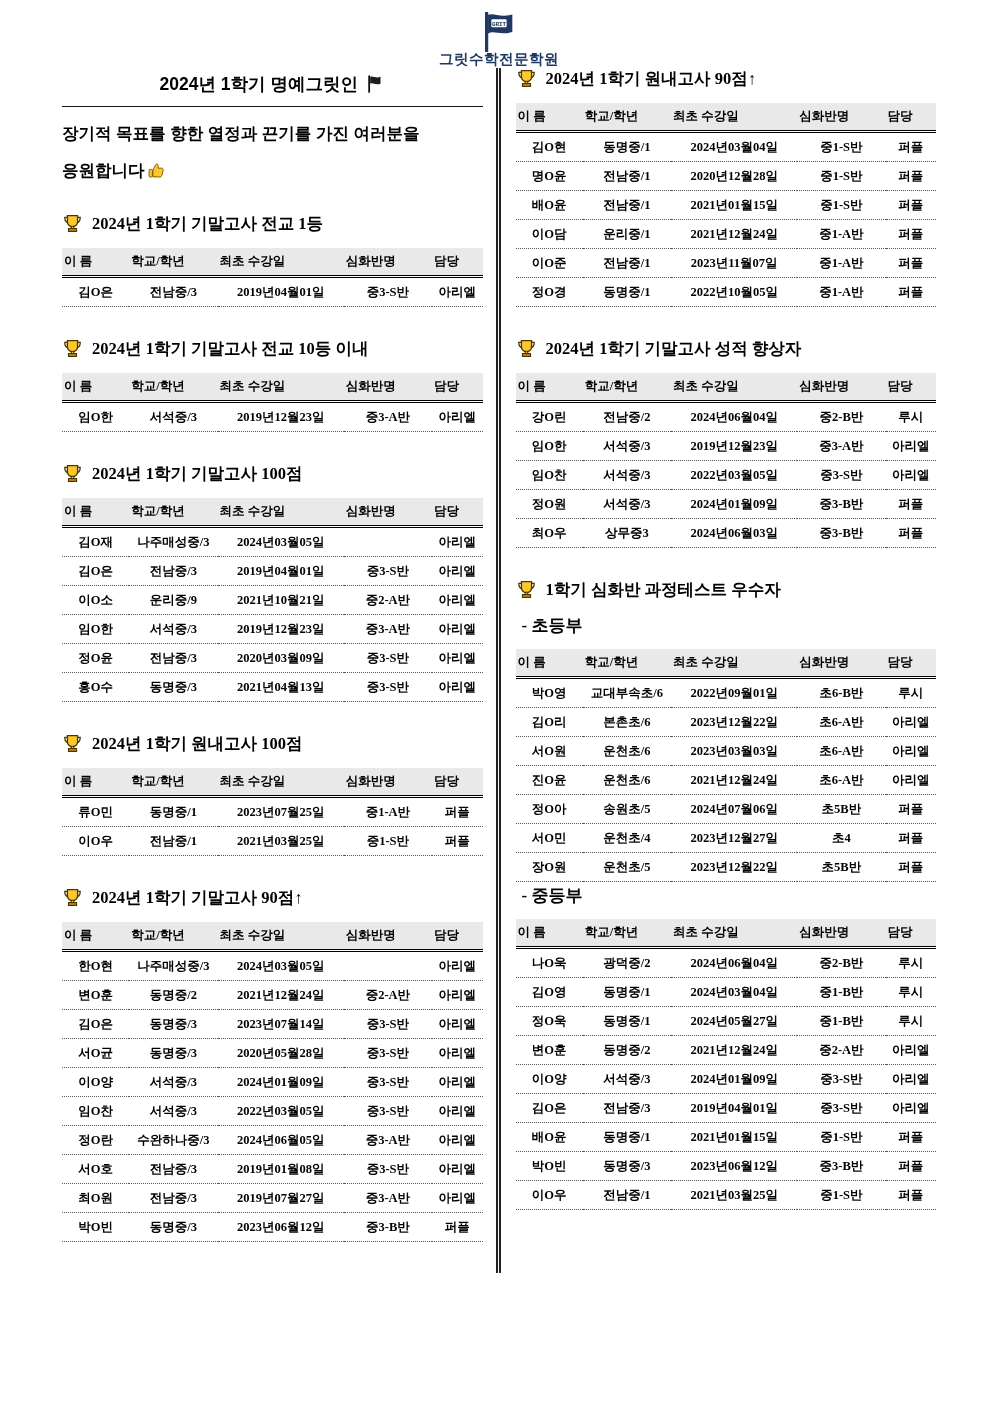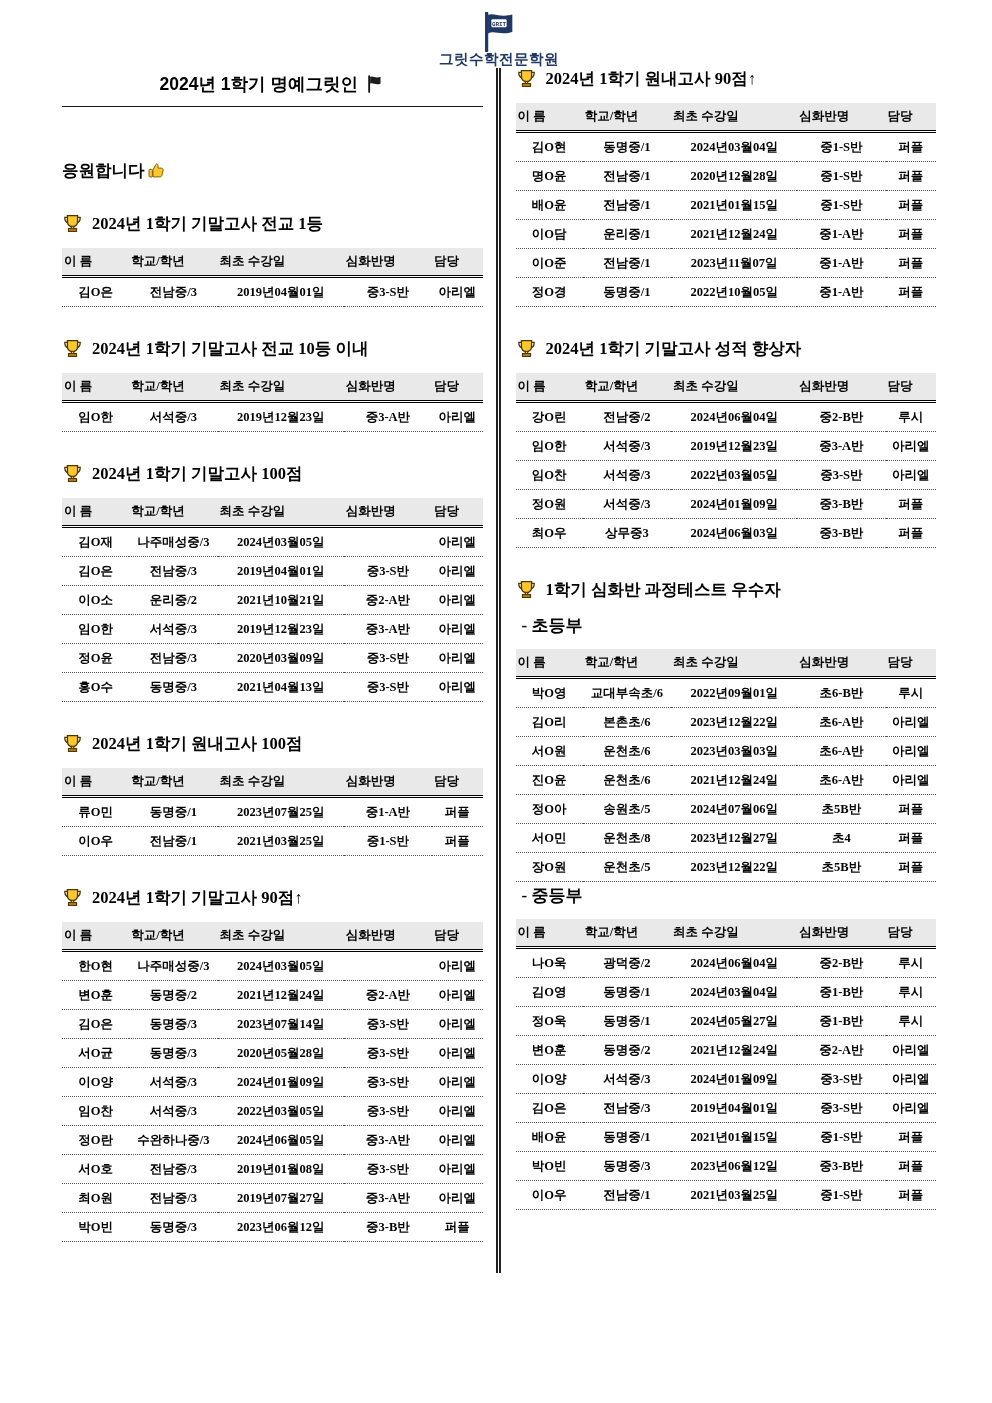--- a/index.html
+++ b/index.html
@@ -53,21 +53,21 @@
 
     <div class="col left" id="col-left">
       <div class="doc-title">
         <span>2024년 1학기 명예그릿인</span>
         <svg width="20" height="20" viewBox="0 0 24 24" aria-hidden="true">
           <path d="M5 2.5v19" stroke="#111" stroke-width="2.2" stroke-linecap="round"></path>
           <path d="M6.2 3.5 C9.5 1.8, 12.5 5.6, 18.6 3.4 L18.6 11.6 C12.5 13.8, 9.5 10, 6.2 11.7 Z" fill="#1c1c1c"></path>
         </svg>
       </div>
       <p class="intro">
-        <br>
+        <span>장기적 목표를 향한 열정과 끈기를 가진 여러분을</span><br>
         <span>응원합니다</span><svg width="19" height="19" viewBox="0 0 24 24" aria-hidden="true">
           <rect x="2.6" y="10.6" width="4.2" height="9.6" rx="1.2" fill="#ffc72c" stroke="#7a5b00" stroke-width="1.2"></rect>
           <path d="M7.5 11.4 L11 4.6 c.8-1.6 3-.9 3 .9 V9 h4.4 c1.4 0 2.4 1.3 2 2.6 l-1.6 6.6 c-.3 1.1-1.2 1.9-2.3 1.9 H7.5 Z" fill="#ffc72c" stroke="#7a5b00" stroke-width="1.2"></path>
         </svg>
       </p>
 
     <section class="sec">
           <h2 class="sec-title">
             <svg width="21" height="21" viewBox="0 0 24 24" aria-hidden="true">
               <path d="M6.2 3h11.6v7a5.8 5.8 0 0 1-11.6 0Z" fill="#ffc72c" stroke="#4a3800" stroke-width="1.5"></path>
@@ -183,21 +183,21 @@
               </tr>
               <tr>
                 <td>김O은</td>
                 <td>전남중/3</td>
                 <td>2019년04월01일</td>
                 <td>중3-S반</td>
                 <td>아리엘</td>
               </tr>
               <tr>
                 <td>이O소</td>
-                <td>운리중/2</td>
+                <td>운리중/9</td>
                 <td>2021년10월21일</td>
                 <td>중2-A반</td>
                 <td>아리엘</td>
               </tr>
               <tr>
                 <td>임O한</td>
                 <td>서석중/3</td>
                 <td>2019년12월23일</td>
                 <td>중3-A반</td>
                 <td>아리엘</td>
@@ -574,21 +574,21 @@
               </tr>
               <tr>
                 <td>정O아</td>
                 <td>송원초/5</td>
                 <td>2024년07월06일</td>
                 <td>초5B반</td>
                 <td>퍼플</td>
               </tr>
               <tr>
                 <td>서O민</td>
-                <td>운천초/8</td>
+                <td>운천초/4</td>
                 <td>2023년12월27일</td>
                 <td>초4</td>
                 <td>퍼플</td>
               </tr>
               <tr>
                 <td>장O원</td>
                 <td>운천초/5</td>
                 <td>2023년12월22일</td>
                 <td>초5B반</td>
                 <td>퍼플</td>

